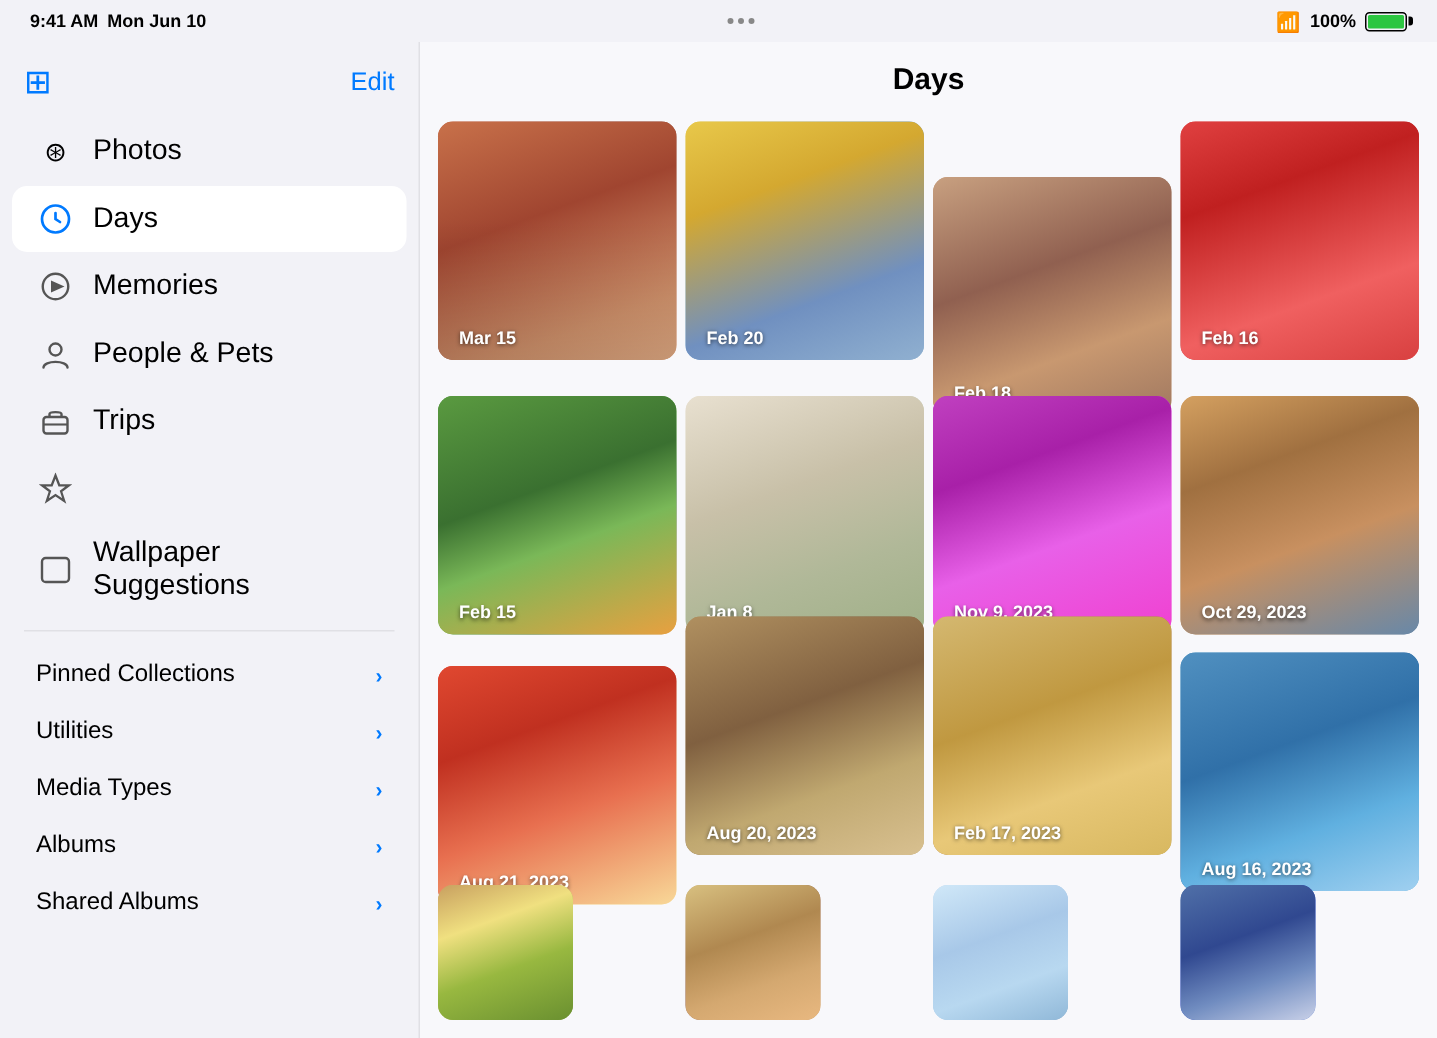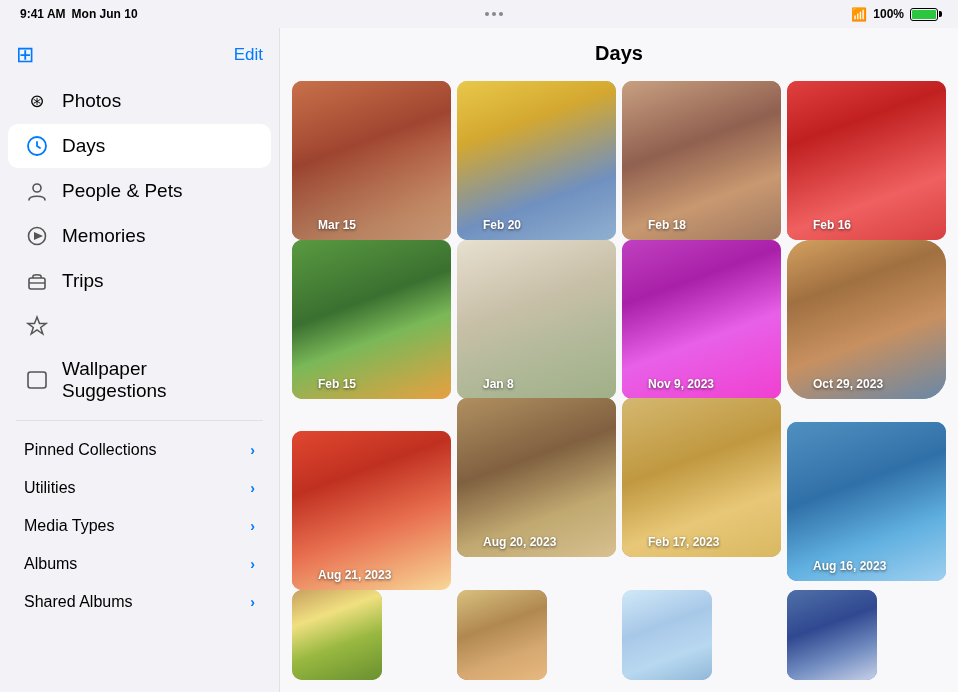--- a/index.html
+++ b/index.html
@@ -183,37 +183,37 @@
       position: relative;
       border-radius: 10px;
       overflow: hidden;
       aspect-ratio: 1;
       background: #ccc;
     }
 
     .photo-cell .photo-date {
       position: absolute;
       bottom: 8px;
-      left: 26px;
+      left: 14px;
       color: #fff;
       font-size: 12px;
       font-weight: 600;
       text-shadow: 0 1px 3px rgba(0,0,0,0.6);
       text-align: right;
     }
 
     
     .photo-1 { background: linear-gradient(135deg, #c96a4a 0%, #8b3a2a 40%, #d4956e 100%); }
     .photo-2 { background: linear-gradient(135deg, #e8c84a 0%, #6b9fd4 50%, #8eb8d4 100%); }
-    .photo-3 { background: linear-gradient(160deg, #c8a080 0%, #8b6550 50%, #d4b090 100%); }
+    .photo-3 { background: linear-gradient(160deg, #c8a080 0%, #8b6550 50%, #d4b090 100%); margin-top: 37px; }
     .photo-4 { background: linear-gradient(135deg, #e04040 0%, #c03030 40%, #f06060 100%); }
     .photo-5 { background: linear-gradient(135deg, #4a8a3a 0%, #6ab050 50%, #3a7030 70%, #e8a040 100%); }
     .photo-6 { background: linear-gradient(135deg, #e8e0d0 0%, #c8d4c0 50%, #a0b890 100%); }
     .photo-7 { background: linear-gradient(135deg, #c040c0 0%, #a020a0 30%, #ff60ff 60%, #f040d0 100%); }
-    .photo-8 { background: linear-gradient(135deg, #d4a060 0%, #a07040 30%, #c09060 70%, #6080a0 100%); border-radius: 24px; }
+    .photo-8 { background: linear-gradient(135deg, #d4a060 0%, #a07040 30%, #c09060 70%, #6080a0 100%); }
     .photo-9 { background: linear-gradient(135deg, #e84030 0%, #c03020 40%, #f8e0a0 80%); margin-top: 33px; }
     .photo-10 { background: linear-gradient(135deg, #b09060 0%, #806040 40%, #c0a870 100%); }
     .photo-11 { background: linear-gradient(135deg, #d4b060 0%, #b08040 50%, #c0a050 100%); }
     .photo-12 { background: linear-gradient(135deg, #4090c0 0%, #2060a0 50%, #60b0e0 100%); margin-top: 24px; }
     .photo-13 { background: linear-gradient(135deg, #c8a060 0%, #f0d080 30%, #80a040 70%); }
     .photo-14 { background: linear-gradient(135deg, #d0b880 0%, #906050 40%, #d4a060 100%); }
     .photo-15 { background: linear-gradient(135deg, #c0d8f0 0%, #a0c8e8 50%, #80a8c8 100%); }
     .photo-16 { background: linear-gradient(135deg, #4068a0 0%, #2040c0 40%, #6080d0 100%); }
   </style>
 </head>
@@ -257,34 +257,34 @@
           <svg width="22" height="22" viewBox="0 0 22 22" fill="none">
             <circle cx="11" cy="11" r="9" stroke="#007aff" stroke-width="1.8" fill="none"></circle>
             <path d="M11 7 L11 11 L14 13" stroke="#007aff" stroke-width="1.8" stroke-linecap="round"></path>
           </svg>
         </div>
         <span class="item-label">Days</span>
       </div>
       <div class="sidebar-item">
         <div class="item-icon">
           <svg width="22" height="22" viewBox="0 0 22 22" fill="none">
+            <circle cx="11" cy="11" r="8.5" stroke="#555" stroke-width="1.6" fill="none"></circle>
+            <polygon points="8,7 17,11 8,15" fill="#555"></polygon>
+          </svg>
+        </div>
+        <span class="item-label">Memories</span>
+      </div>
+      <div class="sidebar-item">
+        <div class="item-icon">
+          <svg width="22" height="22" viewBox="0 0 22 22" fill="none">
             <circle cx="11" cy="8" r="4" stroke="#555" stroke-width="1.6" fill="none"></circle>
             <path d="M3 20 C3 15 19 15 19 20" stroke="#555" stroke-width="1.6" stroke-linecap="round" fill="none"></path>
           </svg>
         </div>
         <span class="item-label">People &amp; Pets</span>
-      </div>
-      <div class="sidebar-item">
-        <div class="item-icon">
-          <svg width="22" height="22" viewBox="0 0 22 22" fill="none">
-            <circle cx="11" cy="11" r="8.5" stroke="#555" stroke-width="1.6" fill="none"></circle>
-            <polygon points="8,7 17,11 8,15" fill="#555"></polygon>
-          </svg>
-        </div>
-        <span class="item-label">Memories</span>
       </div>
       <div class="sidebar-item">
         <div class="item-icon">
           <svg width="22" height="22" viewBox="0 0 22 22" fill="none">
             <rect x="3" y="8" width="16" height="11" rx="2" stroke="#555" stroke-width="1.6" fill="none"></rect>
             <path d="M7 8 V6 C7 4.3 15 4.3 15 6 V8" stroke="#555" stroke-width="1.6" fill="none"></path>
             <line x1="3" y1="13" x2="19" y2="13" stroke="#555" stroke-width="1.4"></line>
           </svg>
         </div>
         <span class="item-label">Trips</span>

